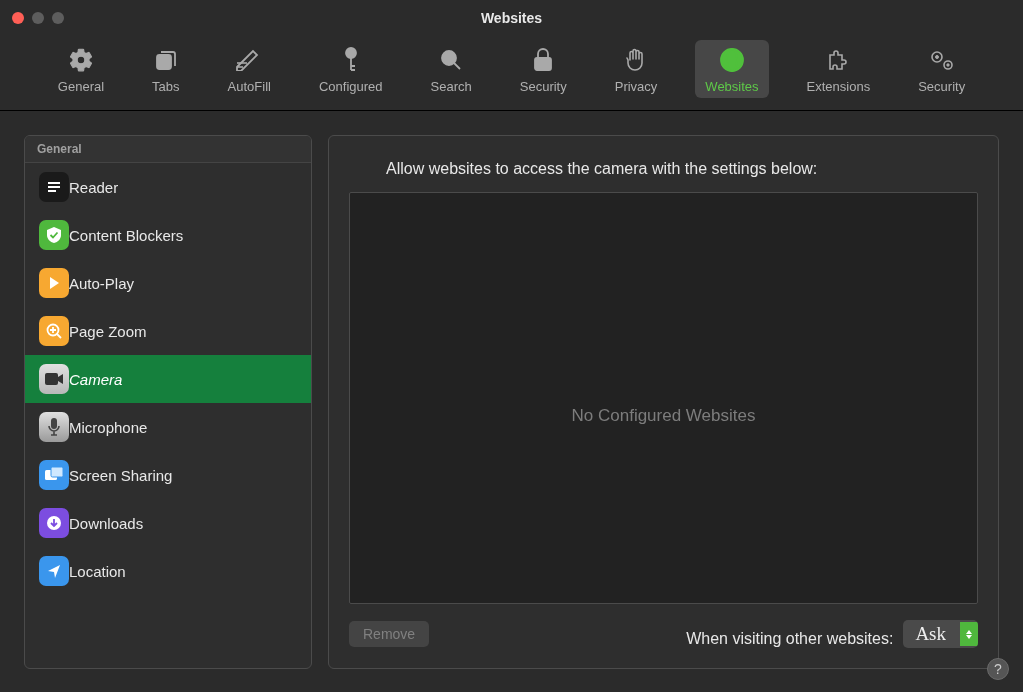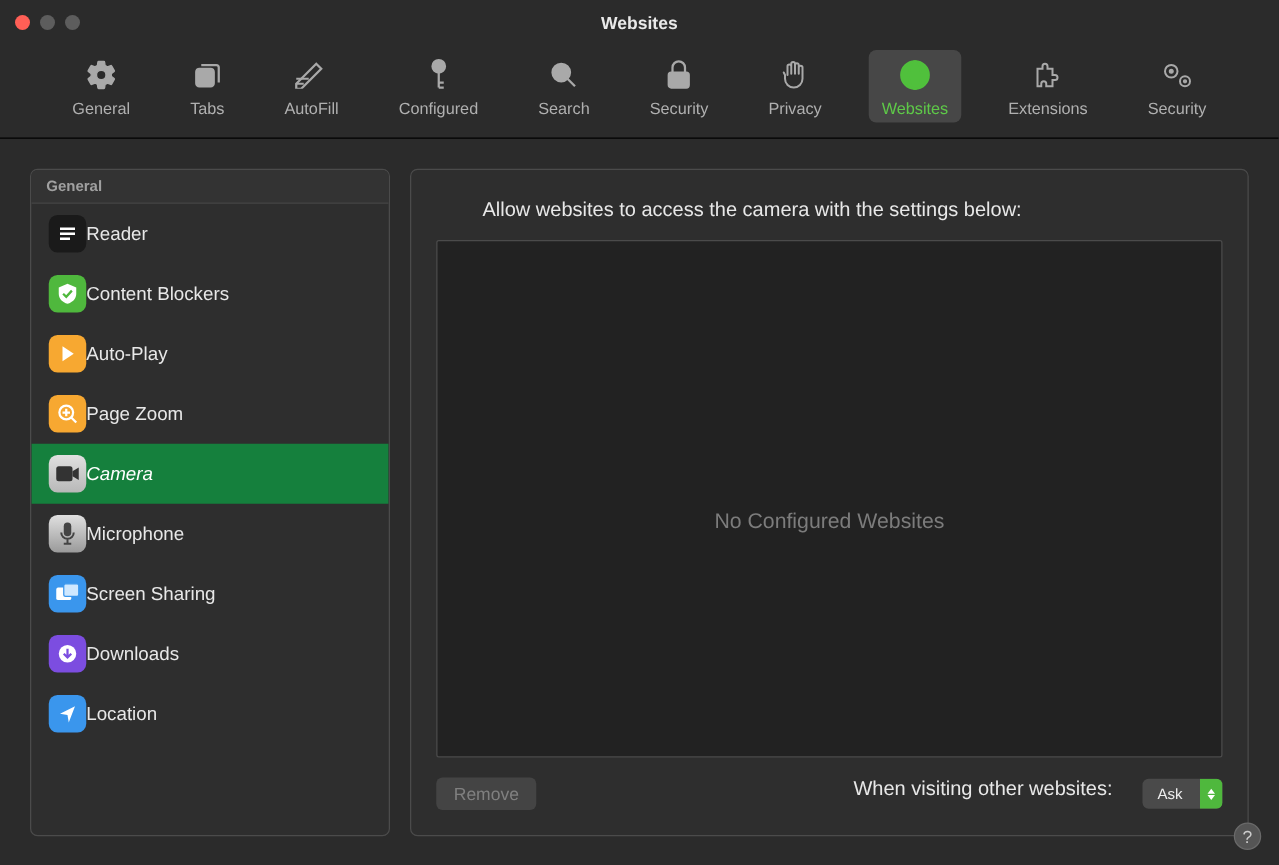--- a/index.html
+++ b/index.html
@@ -47,24 +47,24 @@
     .ic-location { background: #3a96ed; }
     .ic-download { background: #7c4de0; }
     
     
     .panel { flex: 1; border: 1px solid #4b4b4b; border-radius: 6px; background: #2e2e2e; padding: 24px 20px 20px; display: flex; flex-direction: column; }
     .panel-title { font-size: 16px; color: #e8e8e8; margin-bottom: 14px; padding-left: 4px; margin-left: 33px; }
     .listbox { flex: 1; border: 1px solid #4b4b4b; background: #222; border-radius: 2px; display: flex; align-items: center; justify-content: center; }
     .empty-text { color: #7c7c7c; font-size: 17px; margin-top: 36px; }
     .panel-footer { display: flex; align-items: center; justify-content: space-between; margin-top: 16px; }
     .remove-btn { background: #444; color: #808080; border: none; padding: 5px 14px; border-radius: 5px; font-size: 14px; cursor: default; text-align: center; }
-    .footer-right { display: flex; align-items: flex-start; gap: 24px; }
+    .footer-right { display: flex; align-items: flex-end; gap: 10px; }
     .footer-label { font-size: 16px; color: #e8e8e8; }
     .select { display: flex; align-items: center; background: #4a4a4a; border-radius: 5px; overflow: hidden; cursor: pointer; }
-    .select-value { padding: 3px 14px 3px 12px; font-size: 12px; color: #eee; }
+    .select-value { padding: 3px 14px 3px 12px; font-size: 19px; color: #eee; font-family: Liberation Serif, serif; }
     .select-arrows { width: 18px; height: 24px; background: #4fb83d; display: flex; flex-direction: column; align-items: center; justify-content: center; gap: 1px; }
     .select-arrows::before, .select-arrows::after { content: ""; border-left: 3.5px solid transparent; border-right: 3.5px solid transparent; }
     .select-arrows::before { border-bottom: 4px solid #fff; }
     .select-arrows::after { border-top: 4px solid #fff; }
     
     
     .help { position: absolute; bottom: 12px; right: 14px; width: 22px; height: 22px; border-radius: 50%; background: #555; color: #ccc; display: flex; align-items: center; justify-content: center; font-size: 14px; cursor: pointer; border: 1px solid #6a6a6a; }
   </style>
 </head>
 <body>

